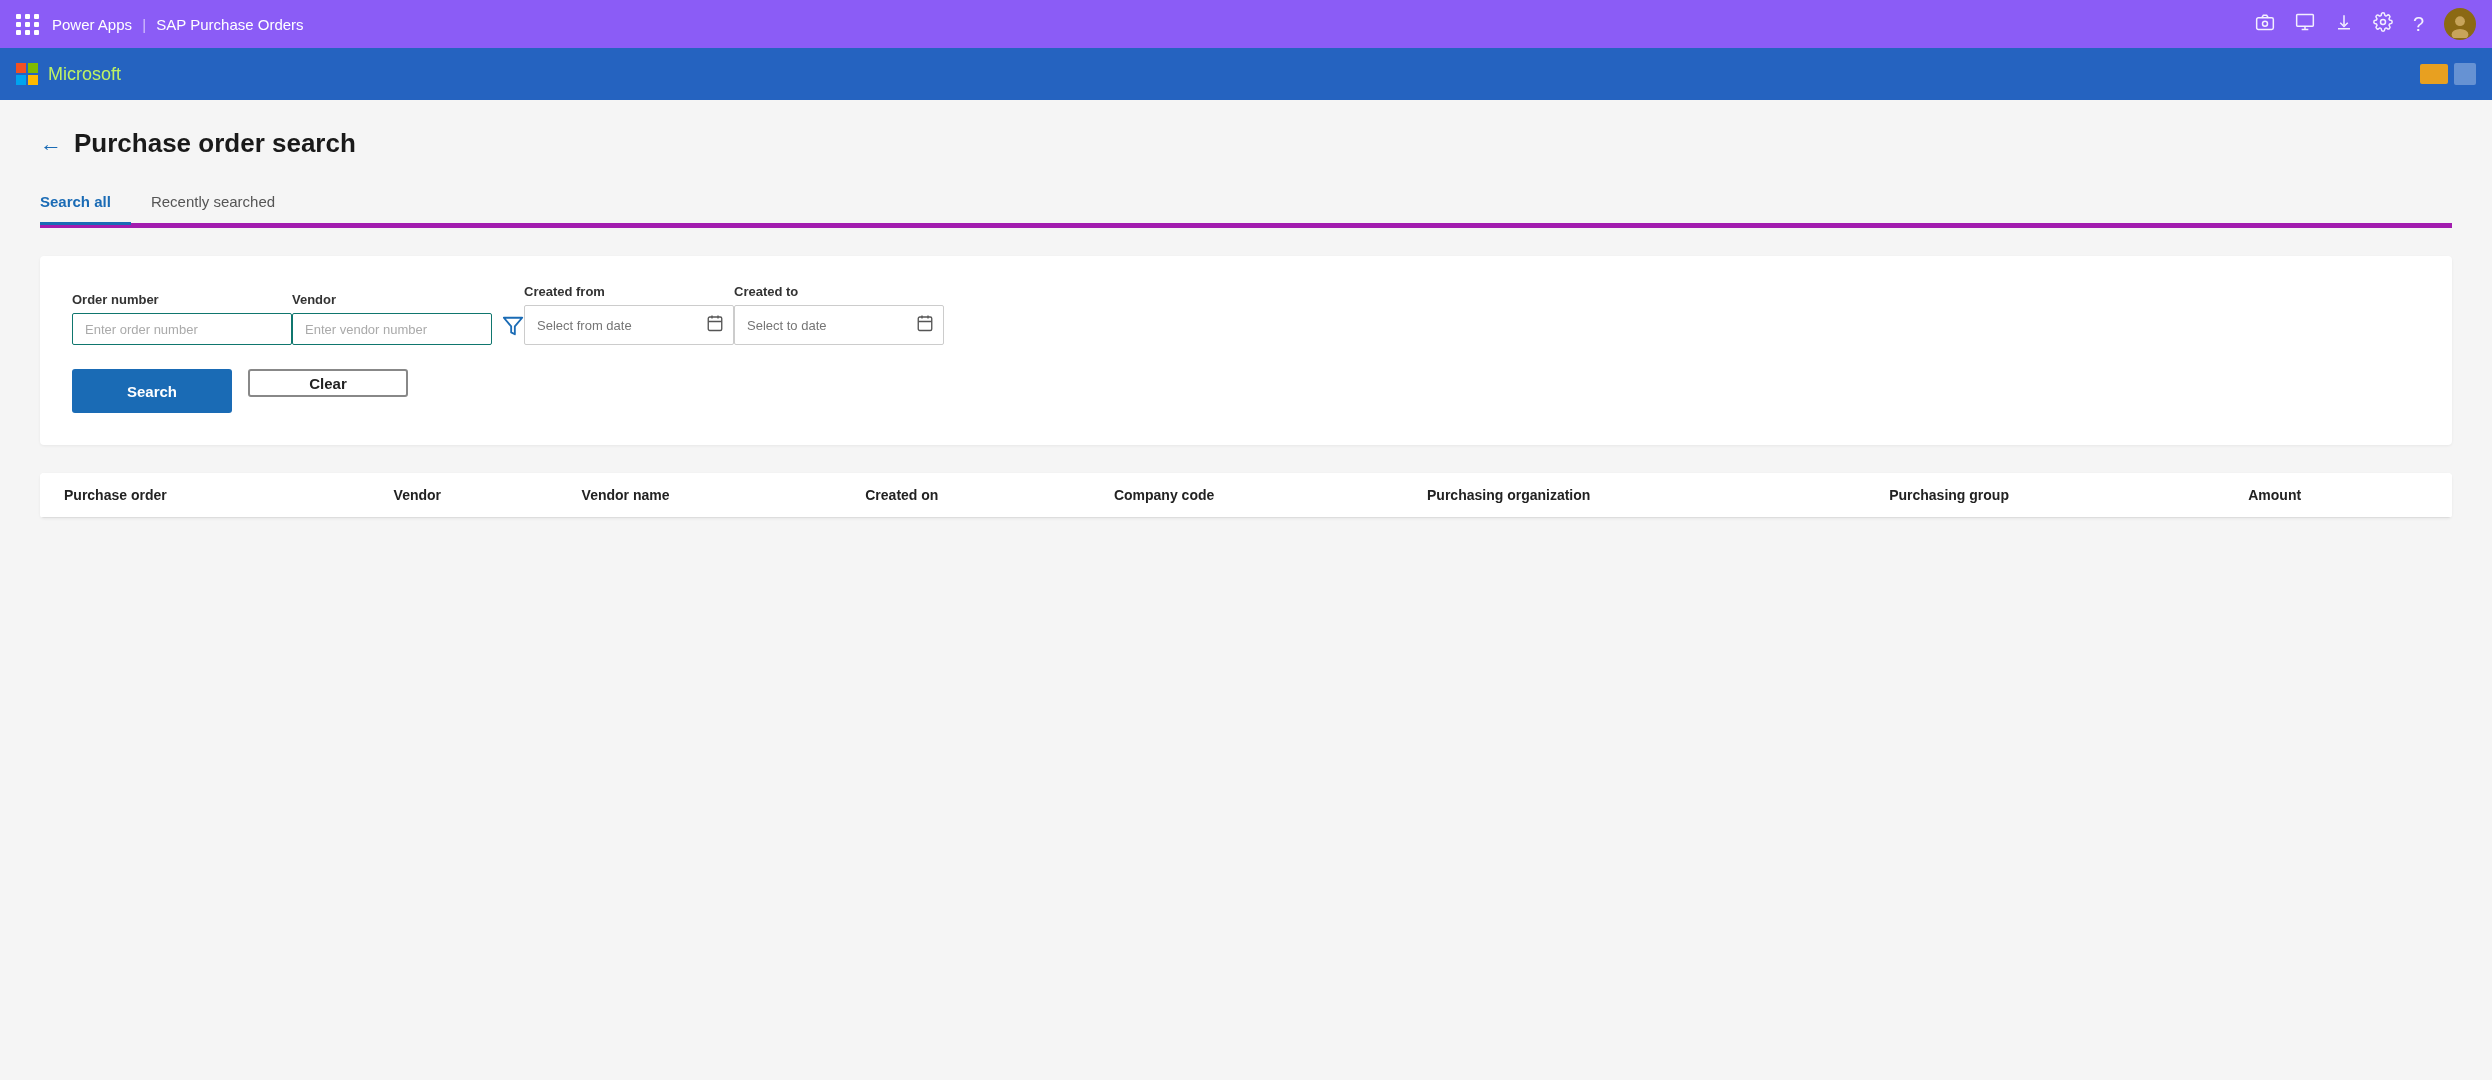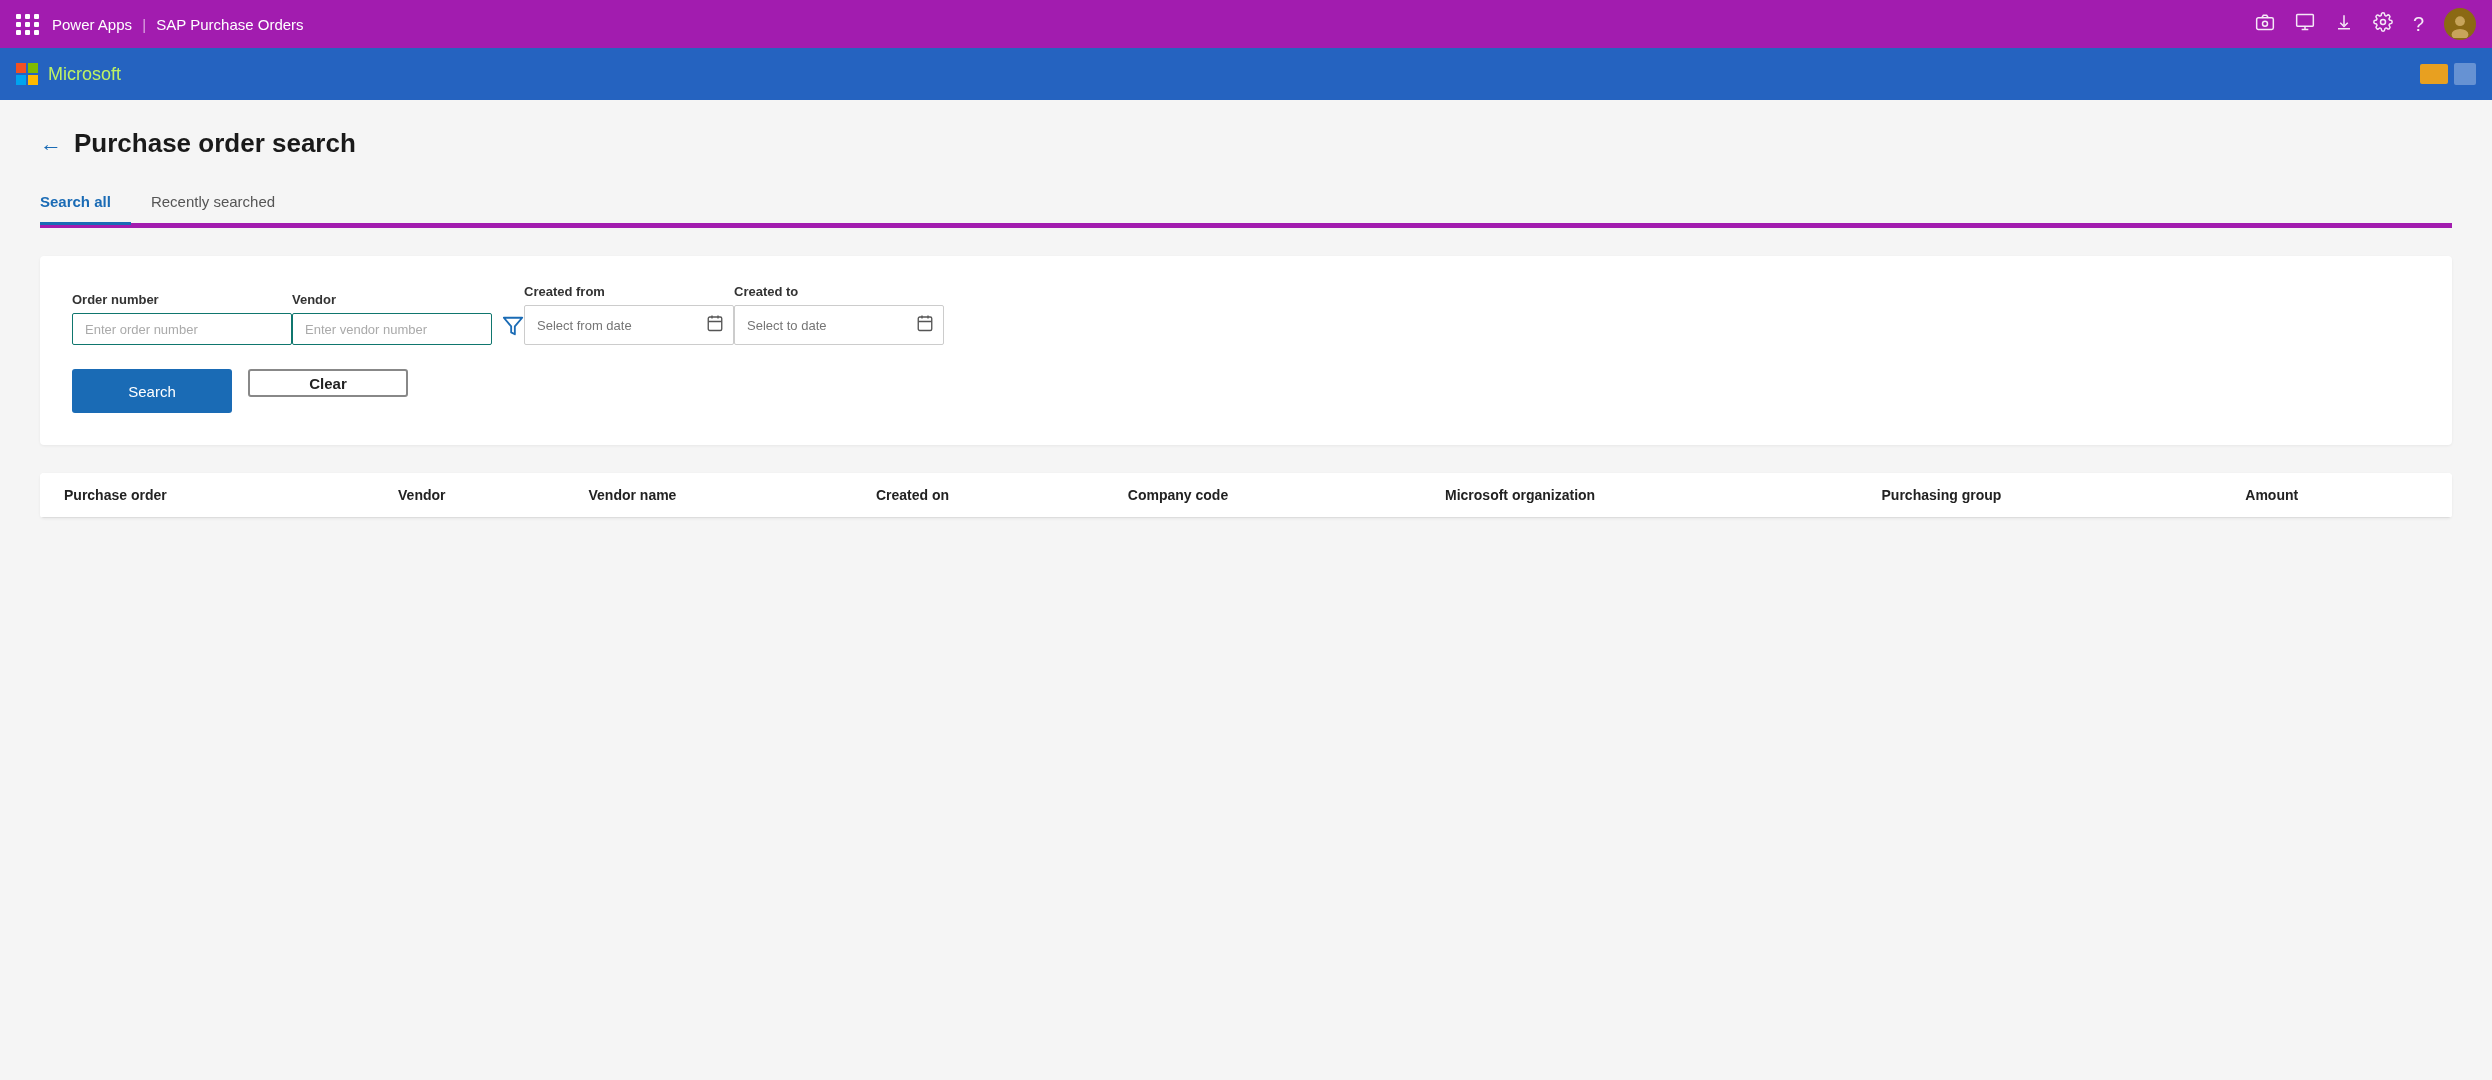--- a/index.html
+++ b/index.html
@@ -1,20 +1,20 @@
 <!DOCTYPE html>
 <html><head>
   <meta charset="utf-8">
   <style>
     * { box-sizing: border-box; margin: 0; padding: 0; }
     body { font-family: 'Segoe UI', Tahoma, Geneva, Verdana, sans-serif; background: #f5f5f5; min-width: 1246px; }
 
     
     .top-nav {
-      background: #a21caf;
+      background: #8b5cf6;
       height: 48px;
       display: flex;
       align-items: center;
       padding: 0 16px;
       justify-content: space-between;
     }
     .top-nav-left {
       display: flex;
       align-items: center;
       gap: 12px;
@@ -240,21 +240,21 @@
       gap: 16px;
     }
     .btn-search {
       height: 44px;
       min-width: 160px;
       background: #1a6bb5;
       color: white;
       border: none;
       border-radius: 3px;
       font-size: 15px;
-      font-weight: 400;
+      font-weight: 700;
       cursor: pointer;
       padding: 0 24px;
     }
     .btn-clear {
       height: 28px;
       min-width: 160px;
       background: white;
       color: #222;
       border: 2px solid #888;
       border-radius: 3px;
@@ -479,21 +479,21 @@
 
   <div class="results-section">
     <table class="results-table">
       <thead>
         <tr>
           <th>Purchase order</th>
           <th>Vendor</th>
           <th>Vendor name</th>
           <th>Created on</th>
           <th>Company code</th>
-          <th>Microsoft organization</th>
+          <th>Purchasing organization</th>
           <th>Purchasing group</th>
           <th>Amount</th>
         </tr>
       </thead>
       <tbody>
         
       </tbody>
     </table>
   </div>
 

